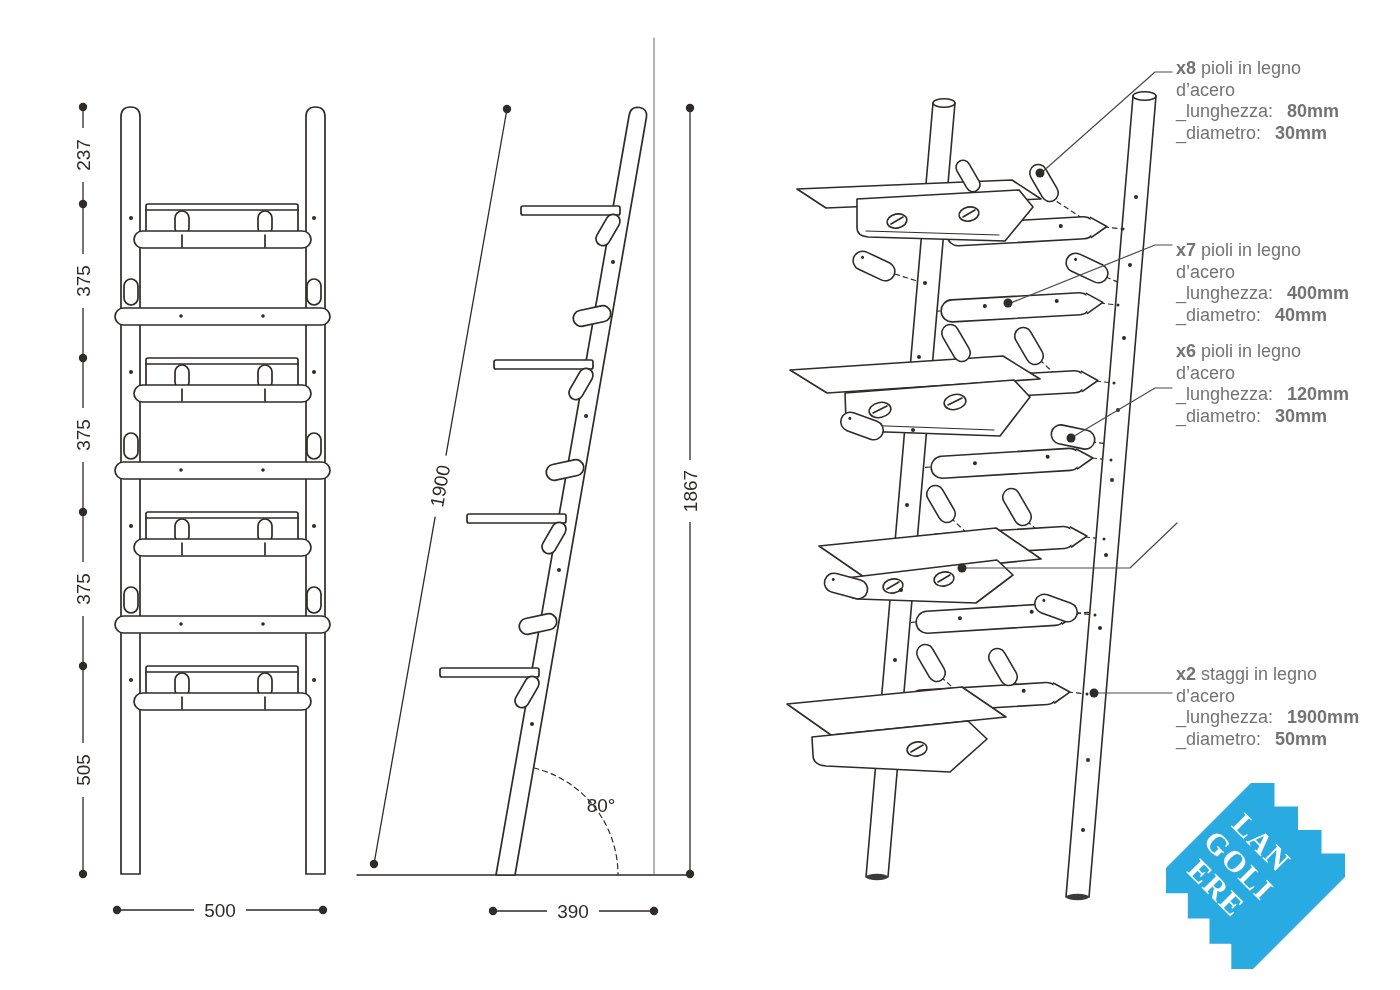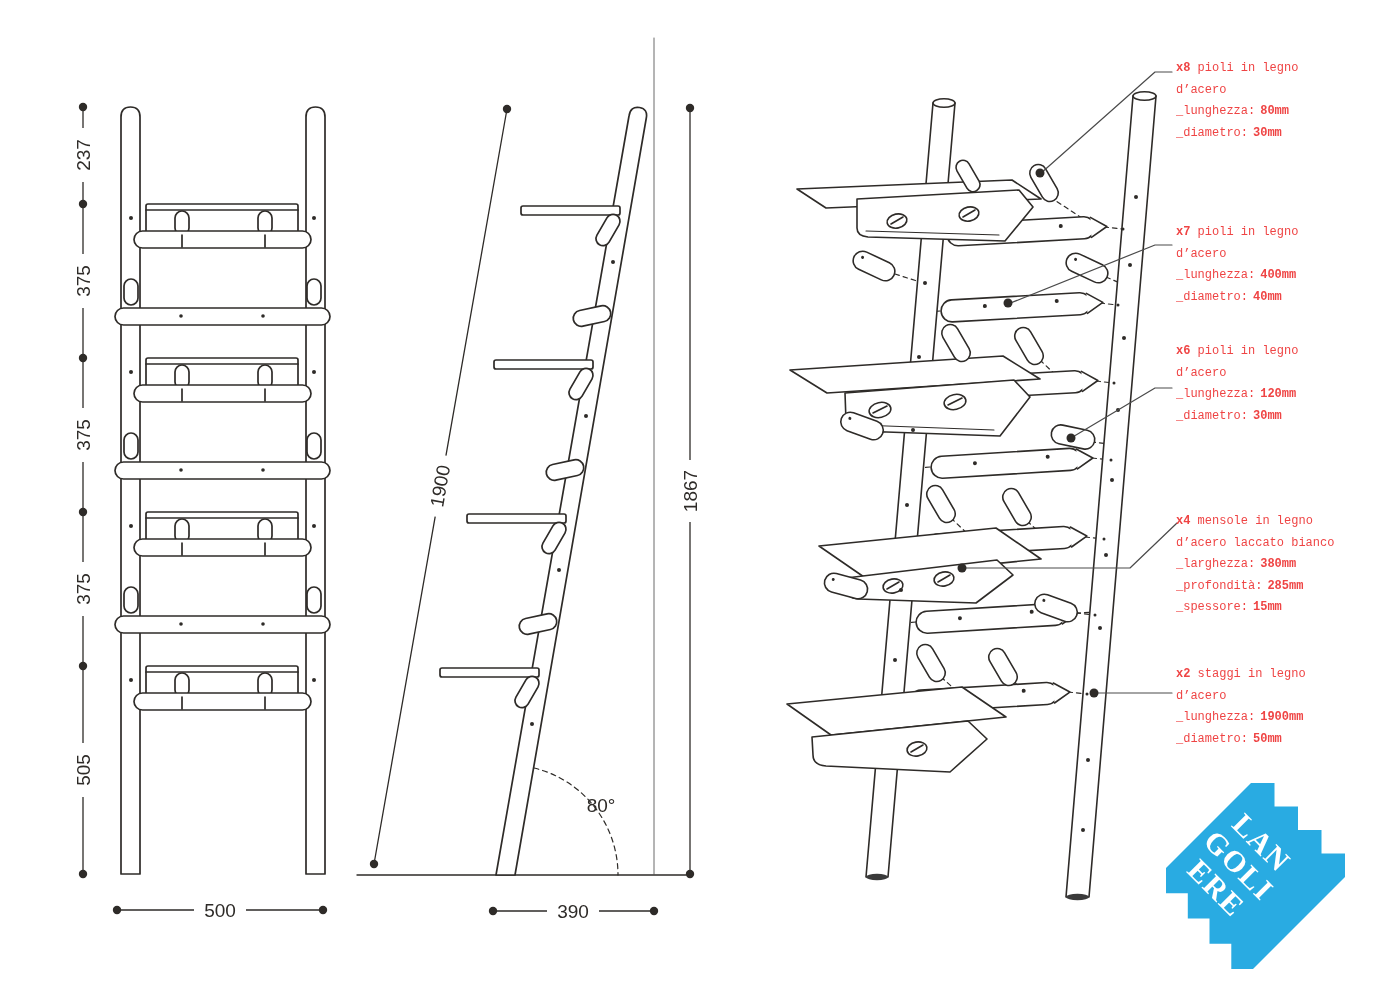--- a/index.html
+++ b/index.html
@@ -1,22 +1,22 @@
 <!DOCTYPE html>
 <html><head>
 <meta charset="utf-8">
 <style>
   html,body{margin:0;padding:0;background:#fff;}
   #stage{position:relative;width:1400px;height:990px;background:#fff;overflow:hidden;
          font-family:"Liberation Sans",sans-serif;}
   #drawing-svg{position:absolute;left:0;top:0;}
-  .callout{position:absolute;left:1176px;width:196px;color:#ef4444;
-           font-family:Liberation Mono, monospace;font-size:12px;line-height:21.5px;}
+  .callout{position:absolute;left:1176px;width:196px;color:#737373;
+           font-family:Liberation Sans, sans-serif;font-size:18px;line-height:21.5px;}
   .callout b{font-weight:bold;}
-  .spec-label{margin-right:5px;}
+  .spec-label{margin-right:14px;}
   svg text.dim{font-family:"Liberation Sans",sans-serif;font-size:19px;fill:#2E2B28;}
   svg text.logo-txt{font-family:"Liberation Serif",serif;font-weight:bold;font-size:30px;
                     letter-spacing:1.5px;fill:#ffffff;}
 </style>
 </head>
 <body>
 
 <div id="stage">
 
 <svg id="drawing-svg" width="1400" height="990" viewBox="0 0 1400 990" fill="none" stroke-linecap="round" stroke-linejoin="round">
@@ -408,41 +408,34 @@
   </g>
 </svg>
 
   <div class="callout" style="top:58px">
     <div><b>x8</b> <span>pioli in legno</span></div>
     <div>d’acero</div>
     <div><span class="spec-label">_lunghezza:</span><b>80mm</b></div>
     <div><span class="spec-label">_diametro:</span><b>30mm</b></div>
   </div>
 
-  <div class="callout" style="top:222px">
+  <div class="callout" style="top:240px">
     <div><b>x7</b> <span>pioli in legno</span></div>
     <div>d’acero</div>
     <div><span class="spec-label">_lunghezza:</span><b>400mm</b></div>
     <div><span class="spec-label">_diametro:</span><b>40mm</b></div>
   </div>
 
   <div class="callout" style="top:341px">
     <div><b>x6</b> <span>pioli in legno</span></div>
     <div>d’acero</div>
     <div><span class="spec-label">_lunghezza:</span><b>120mm</b></div>
     <div><span class="spec-label">_diametro:</span><b>30mm</b></div>
   </div>
 
-  <div class="callout" style="top:511px">
-    <div><b>x4</b> <span>mensole in legno</span></div>
-    <div>d’acero laccato bianco</div>
-    <div><span class="spec-label">_larghezza:</span><b>380mm</b></div>
-    <div><span class="spec-label">_profondità:</span><b>285mm</b></div>
-    <div><span class="spec-label">_spessore:</span><b>15mm</b></div>
-  </div>
 
   <div class="callout" style="top:664px">
     <div><b>x2</b> <span>staggi in legno</span></div>
     <div>d’acero</div>
     <div><span class="spec-label">_lunghezza:</span><b>1900mm</b></div>
     <div><span class="spec-label">_diametro:</span><b>50mm</b></div>
   </div>
 
 </div>
 

